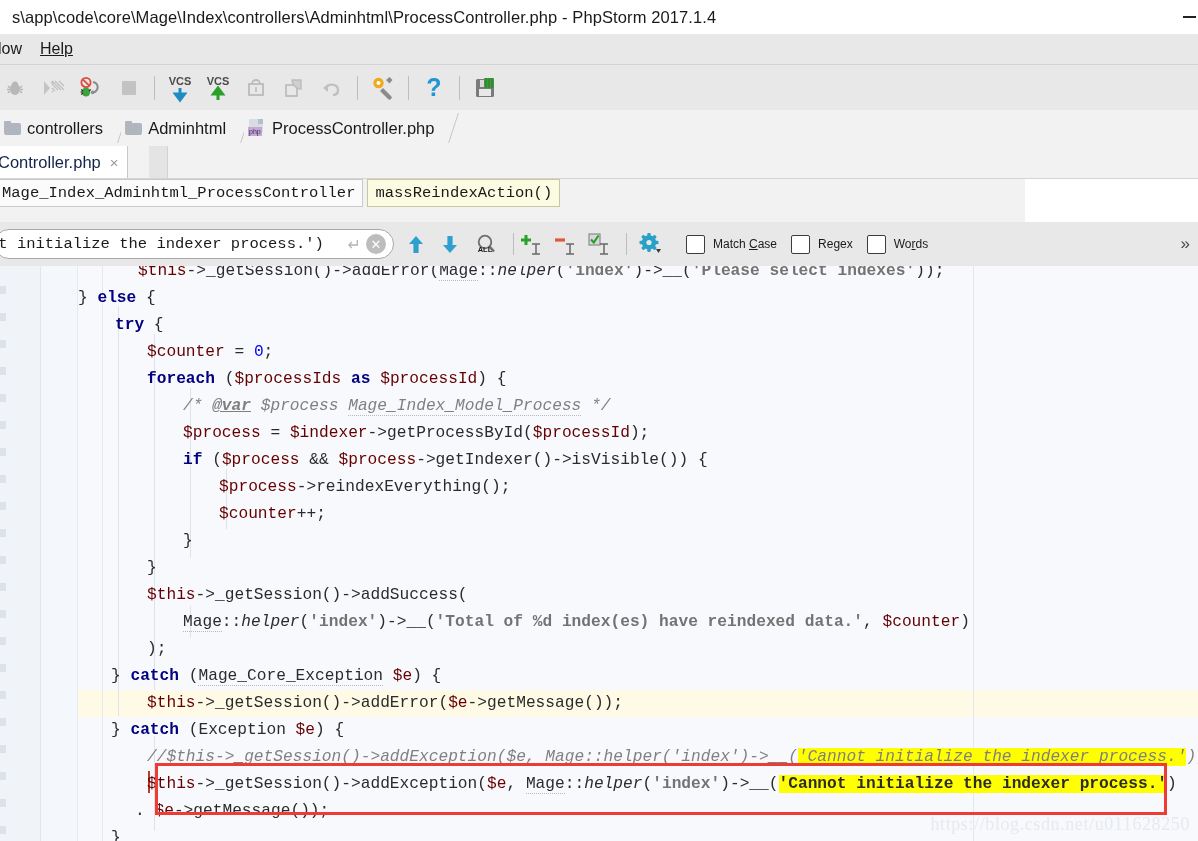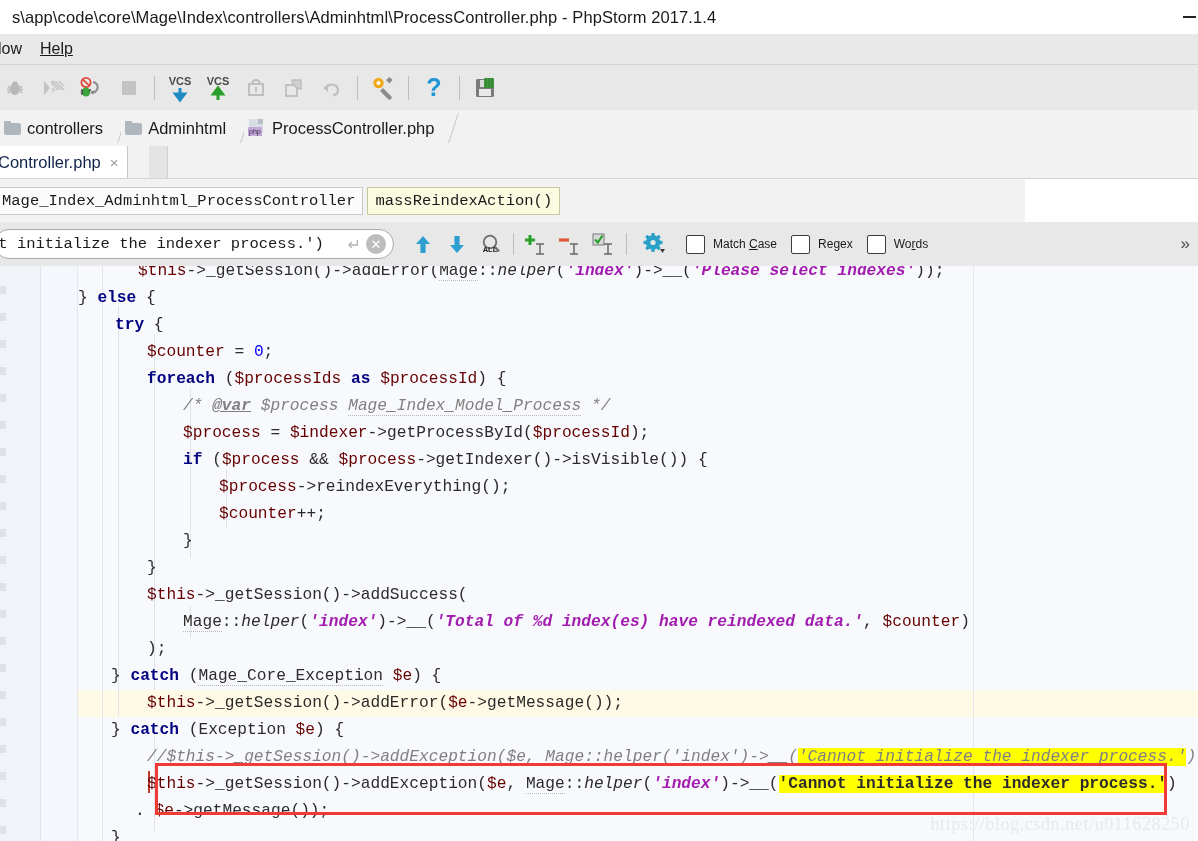--- a/index.html
+++ b/index.html
@@ -139,21 +139,21 @@
   }
   .tab-stub {
     position: absolute; left: 149px; top: 0; width: 18px; height: 32px;
     background: #e4e4e4; border-right: 1px solid #d2d2d2;
   }
 
   
   .navbar {
     position: absolute; left: 0; top: 179px; width: 1025px; height: 43px;
     background: #f2f2f2;
-    display: flex; align-items: center;
+    display: flex; align-items: flex-start;
     border-bottom: 1px solid #d5d5d5;
   }
   .nav-chip {
     height: 26px; display: flex; align-items: center;
     padding: 0 7px;
     border: 1px solid #c9c9c9;
     background: #fbfbfb;
     font-family: "Liberation Mono", monospace;
     font-size: 15.5px; color: #1a1a1a; white-space: nowrap;
   }
@@ -188,21 +188,21 @@
     color: #b5b5b5; font-size: 16px; margin: 0 5px 0 2px;
   }
   .find-clear {
     width: 20px; height: 20px; border-radius: 50%;
     background: #bdbdbd; color: #ffffff;
     display: flex; align-items: center; justify-content: center;
     font-size: 13px; line-height: 1; margin-right: 7px; flex: none;
   }
   .find-icon-btn {
     width: 34px; height: 34px;
-    display: flex; align-items: center; justify-content: center;
+    display: flex; align-items: center; justify-content: flex-start;
     position: relative;
   }
   .find-sep { width: 1px; height: 22px; background: #bdbdbd; margin: 0 5px; }
   .check-opt {
     display: flex; align-items: center; margin-left: 14px;
   }
   .check-box {
     width: 17px; height: 17px; border: 1.6px solid #3c3c3c;
     background: #ffffff; border-radius: 2px; flex: none;
   }
@@ -248,21 +248,21 @@
     background: #fffae6;
   }
   .indent-guide {
     position: absolute; width: 1px; background: #dfe3e9;
   }
 
   
   .kw   { color: #000080; font-weight: bold; }
   .var  { color: #660000; }
   .num  { color: #0000ff; }
-  .str  { color: #a21caf; font-weight: bold; font-style: italic; }
+  .str  { color: #737373; font-weight: bold; }
   .cmt  { color: #808080; font-style: italic; }
   .cmt-tag { color: #808080; font-style: italic; font-weight: bold; text-decoration: underline; }
   .mtd  { color: #2b2b2b; font-style: italic; }
   .plain { color: #2b2b2b; }
   .wavy { border-bottom: 1px dotted #b9b9b9; }
   .hl-yellow { background: #ffff00; }
 
   .caret {
     position: absolute; width: 2px; height: 22px; background: #c0392b; top: 3px;
   }

